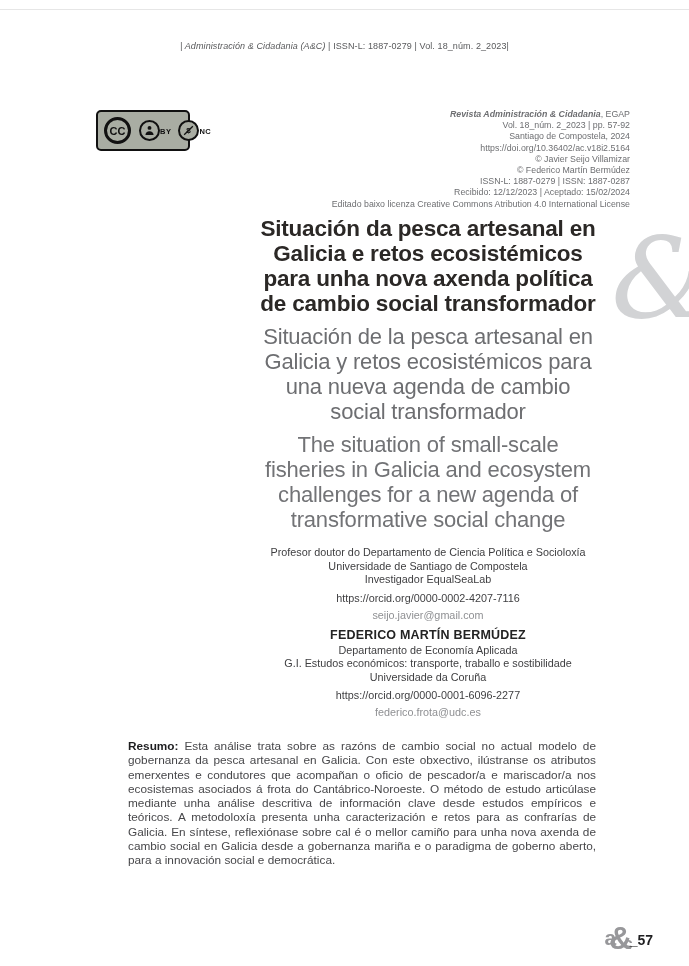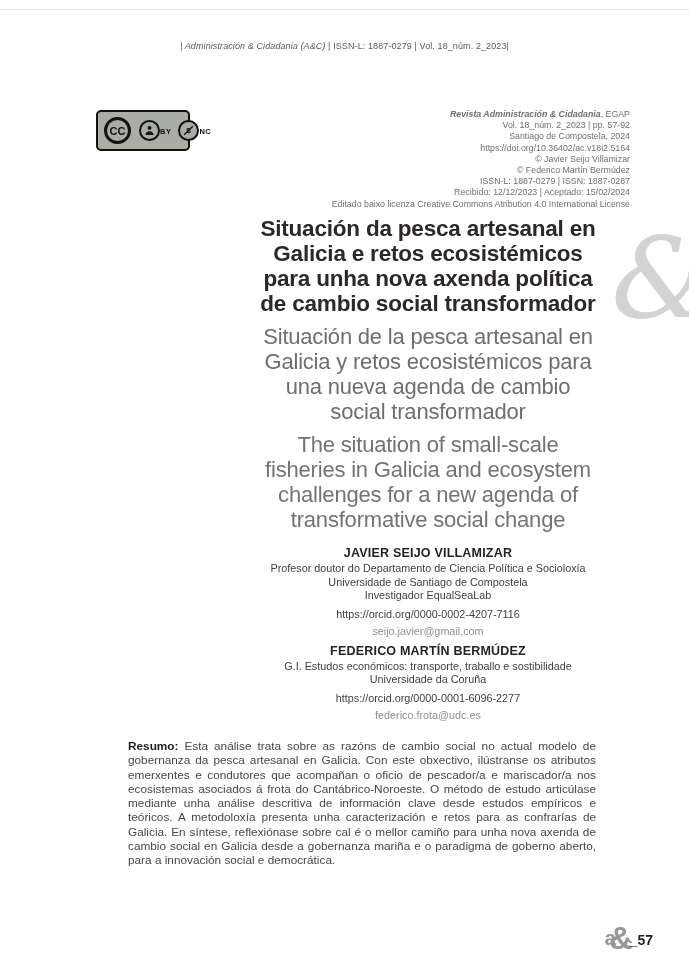--- a/index.html
+++ b/index.html
@@ -220,33 +220,33 @@
 
   <div class="amp-watermark">&amp;</div>
 
   <div class="content">
     <h1 class="title-gl">Situación da pesca artesanal en Galicia e retos ecosistémicos para unha nova axenda política de cambio social transformador</h1>
     <h2 class="title-es">Situación de la pesca artesanal en Galicia y retos ecosistémicos para una nueva agenda de cambio social transformador</h2>
     <h2 class="title-en">The situation of small-scale fisheries in Galicia and ecosystem challenges for a new agenda of transformative social change</h2>
 
     <div class="authors">
       <div class="author">
-        <div class="author-name">JAVIER SEIJO VILLAMIZAR</div>
         <div class="affil-block">
           <div class="affil">Profesor doutor do Departamento de Ciencia Política e Socioloxía</div>
           <div class="affil">Universidade de Santiago de Compostela</div>
           <div class="affil">Investigador EqualSeaLab</div>
         </div>
         <a class="orcid">https://orcid.org/0000-0002-4207-7116</a>
         <a class="email">seijo.javier@gmail.com</a>
       </div>
 
       <div class="author">
         <div class="author-name">FEDERICO MARTÍN BERMÚDEZ</div>
         <div class="affil-block">
+          <div class="affil">Departamento de Economía Aplicada</div>
           <div class="affil">G.I. Estudos económicos: transporte, traballo e sostibilidade</div>
           <div class="affil">Universidade da Coruña</div>
         </div>
         <a class="orcid">https://orcid.org/0000-0001-6096-2277</a>
         <a class="email">federico.frota@udc.es</a>
       </div>
     </div>
   </div>
 
   <p class="abstract"><span class="label">Resumo:</span><span> Esta análise trata sobre as razóns de cambio social no actual modelo de gobernanza da pesca artesanal en Galicia. Con este obxectivo, ilústranse os atributos emerxentes e condutores que acompañan o oficio de pescador/a e mariscador/a nos ecosistemas asociados á frota do Cantábrico-Noroeste. O método de estudo articúlase mediante unha análise descritiva de información clave desde estudos empíricos e teóricos. A metodoloxía presenta unha caracterización e retos para as confrarías de Galicia. En síntese, reflexiónase sobre cal é o mellor camiño para unha nova axenda de cambio social en Galicia desde a gobernanza mariña e o paradigma de goberno aberto, para a innovación social e democrática.</span></p>

